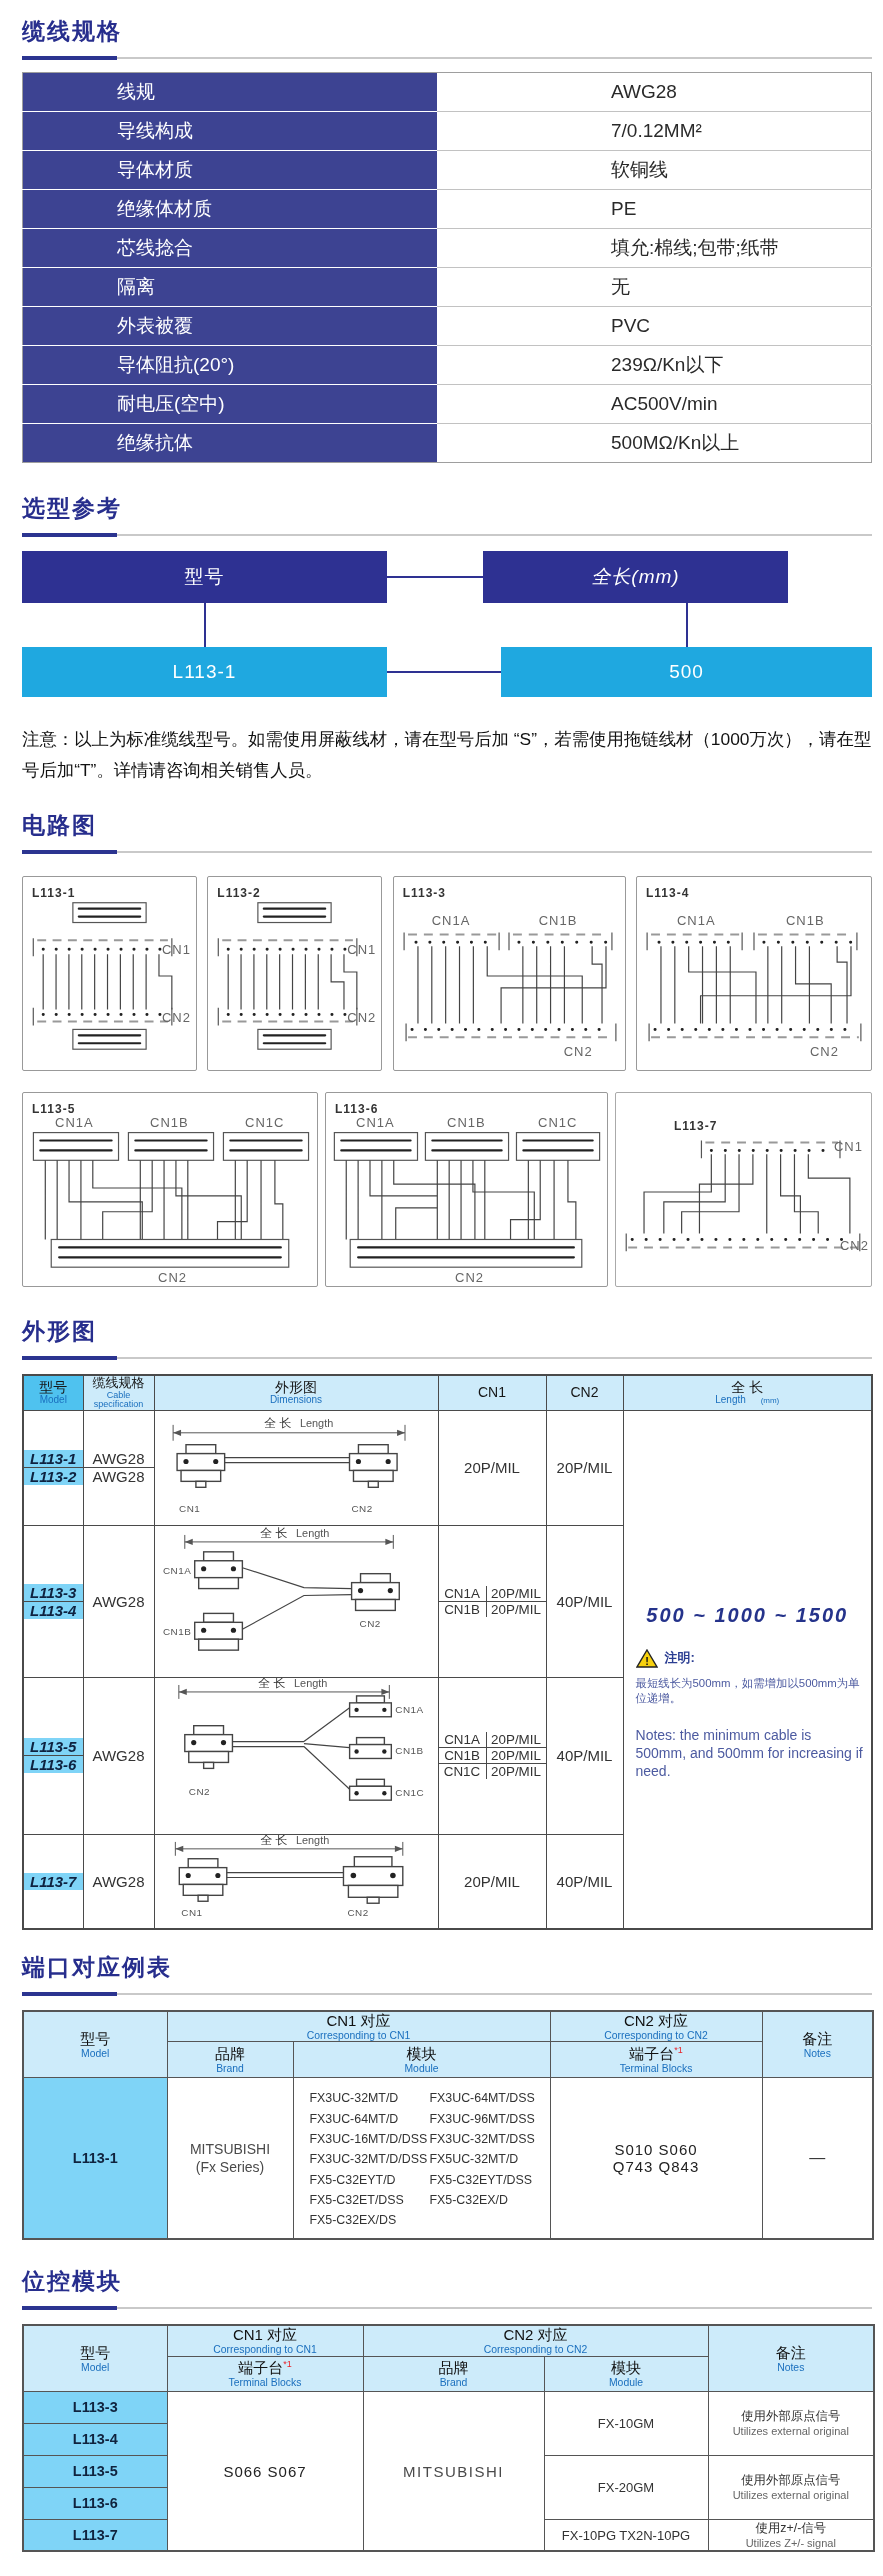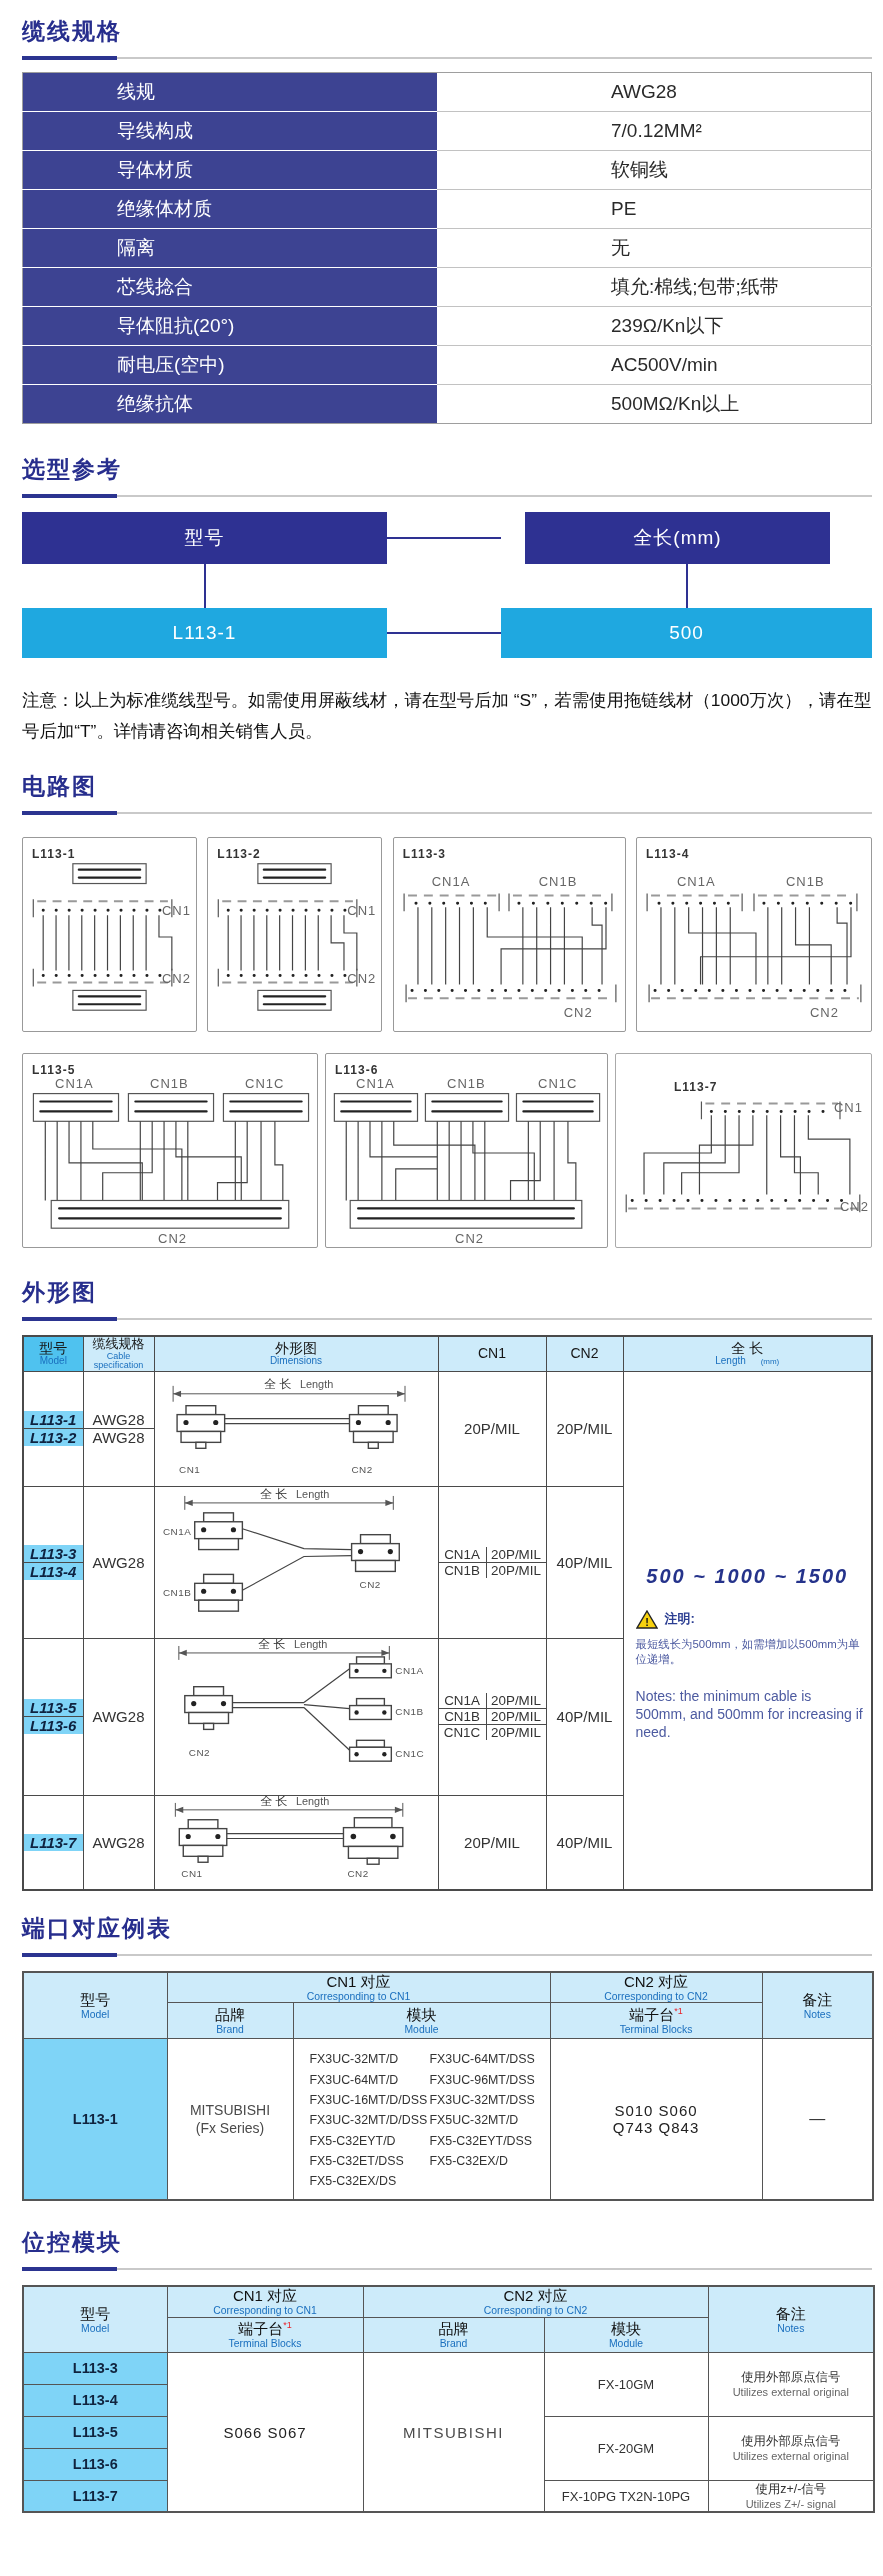--- a/index.html
+++ b/index.html
@@ -115,26 +115,30 @@
           </tr>
         <tr>
             <td class="sl">导体材质</td>
             <td class="sv">软铜线</td>
           </tr>
         <tr>
             <td class="sl">绝缘体材质</td>
             <td class="sv">PE</td>
           </tr>
         <tr>
+            <td class="sl">芯线捻合</td>
+            <td class="sv">填允:棉线;包带;纸带</td>
+          </tr>
+        <tr>
             <td class="sl">隔离</td>
             <td class="sv">无</td>
           </tr>
         <tr>
-            <td class="sl">芯线捻合</td>
-            <td class="sv">填允:棉线;包带;纸带</td>
+            <td class="sl">外表被覆</td>
+            <td class="sv">PVC</td>
           </tr>
         <tr>
             <td class="sl">导体阻抗(20°)</td>
             <td class="sv">239Ω/Kn以下</td>
           </tr>
         <tr>
             <td class="sl">耐电压(空中)</td>
             <td class="sv">AC500V/min</td>
           </tr>
         <tr>
@@ -146,21 +150,21 @@
   </div>
 
   <div class="sect" style="margin-top:30px;">
     <div class="h1">选型参考</div>
     <div class="rule">
         <div class="seg"></div>
         <div class="ext"></div>
       </div>
     <div class="selwrap">
       <div class="selbox seldark" style="left:0;width:365px;">型号</div>
-      <div class="selbox seldark" style="left:503px;width:305px;">全长(mm)</div>
+      <div class="selbox seldark" style="left:461px;width:305px;font-style:italic;">全长(mm)</div>
       <div class="hl" style="left:365px;width:114px;top:25px;"></div>
       <div class="vl" style="left:182px;top:52px;height:45px;"></div>
       <div class="vl" style="left:664px;top:52px;height:45px;"></div>
       <div class="selbox sellight" style="left:0;width:365px;">L113-1</div>
       <div class="selbox sellight" style="left:479px;width:371px;">500</div>
       <div class="hl" style="left:365px;width:114px;top:120px;"></div>
     </div>
     <p class="notep">注意：以上为标准缆线型号。如需使用屏蔽线材，请在型号后加 “S”，若需使用拖链线材（1000万次），请在型号后加“T”。详情请咨询相关销售人员。</p>
   </div>
 

